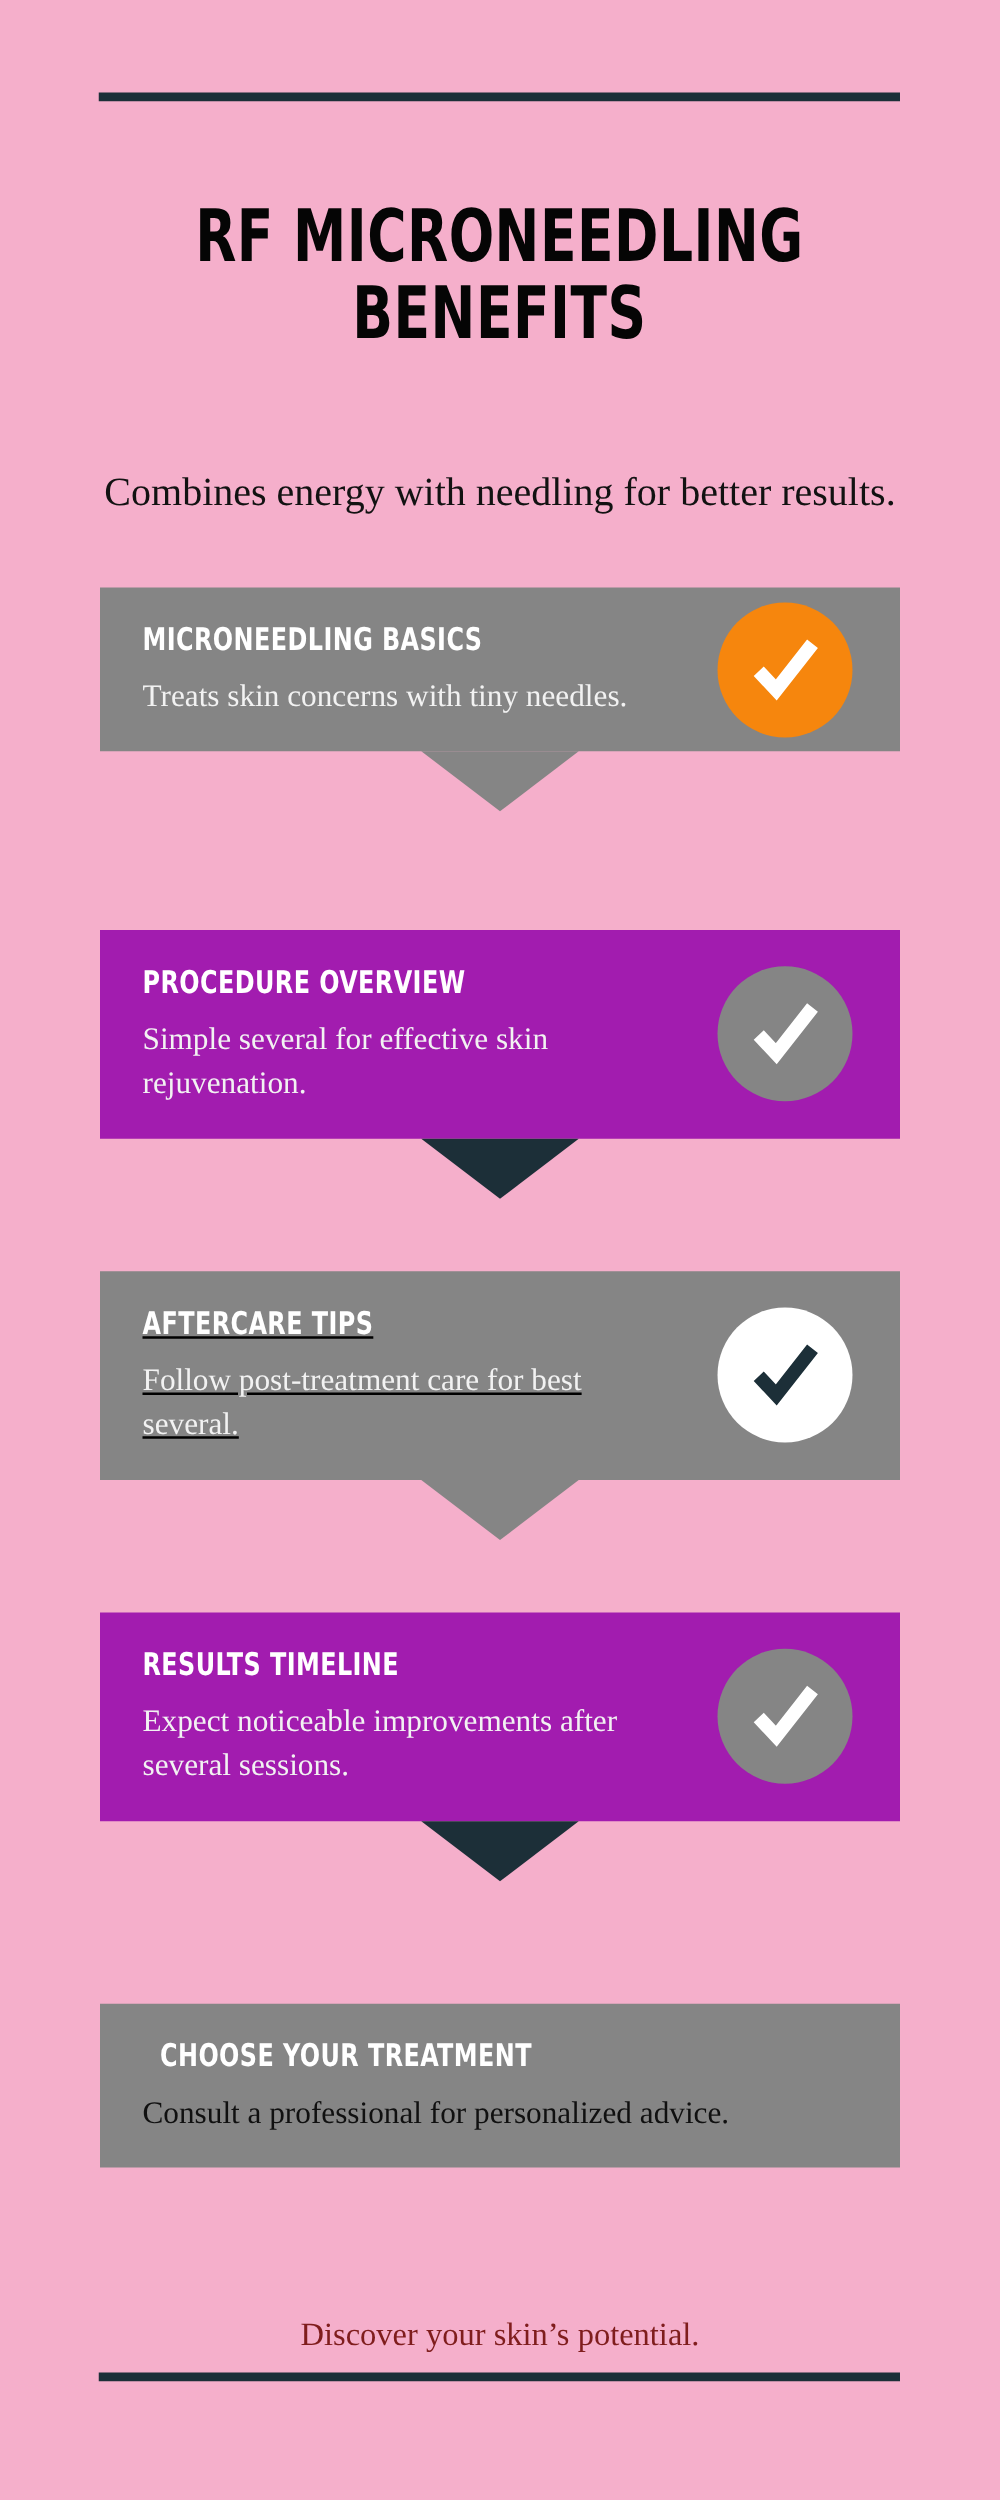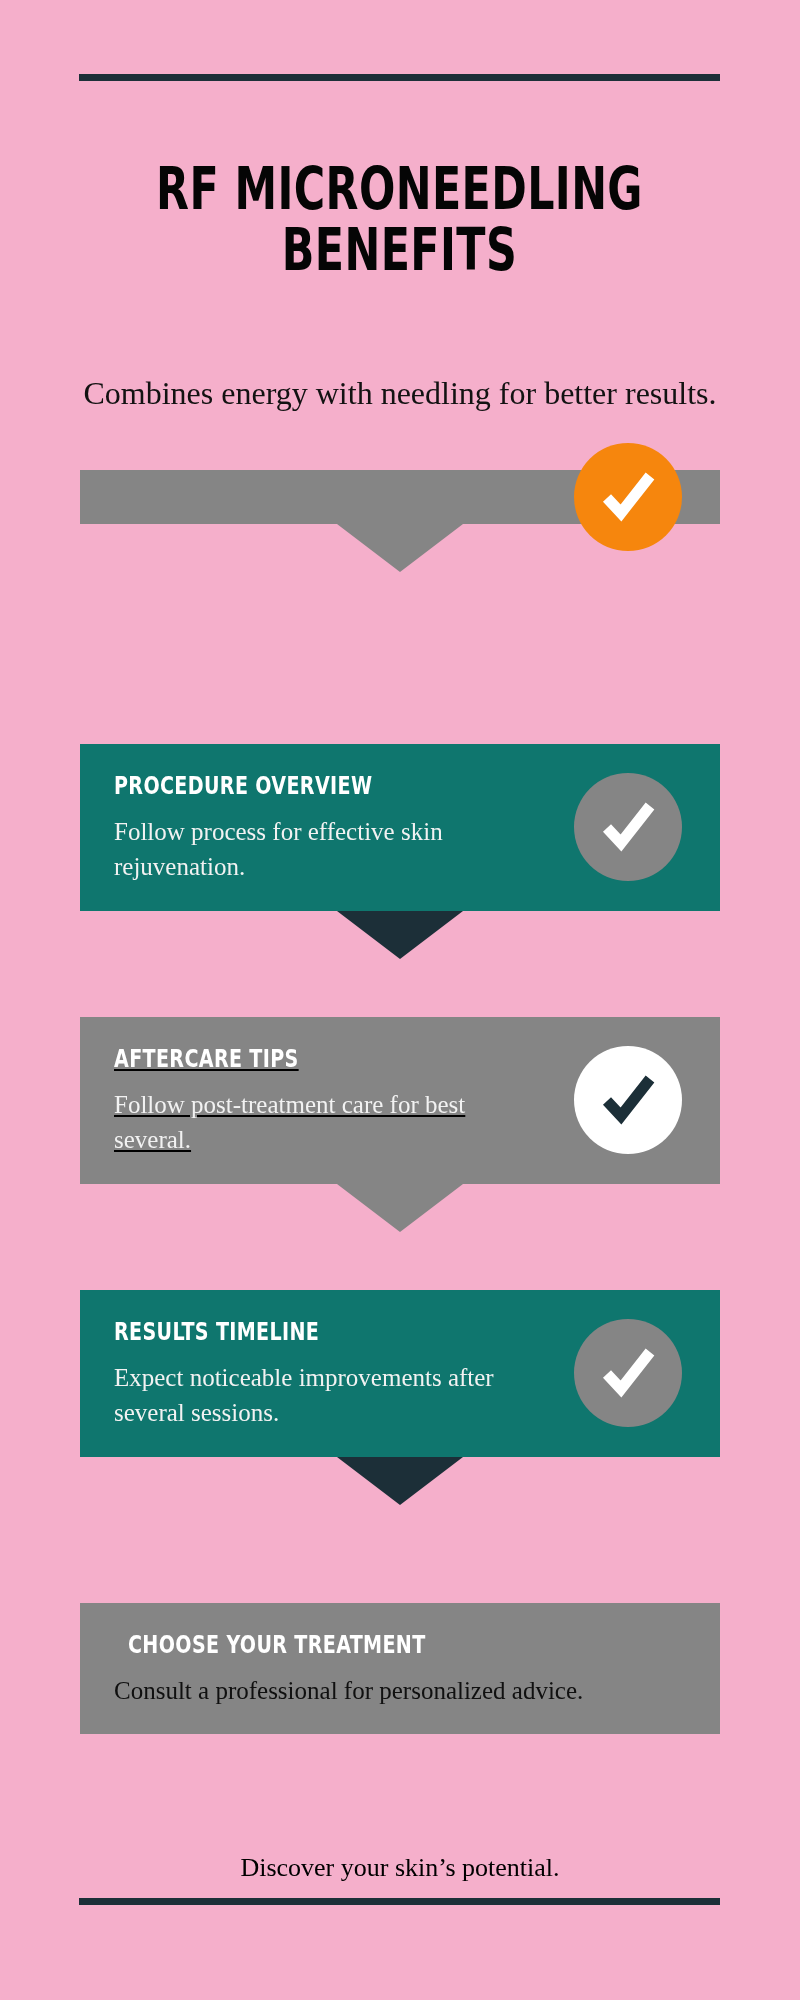--- a/index.html
+++ b/index.html
@@ -66,21 +66,21 @@
 
   
   .card {
     position: absolute;
     left: 80px;
     width: 640px;
     box-sizing: border-box;
     padding: 28px 34px 26px 34px;
   }
   .card.gray  { background: #858585; }
-  .card.navy  { background: #0f766e; }
+  .card.navy  { background: #a21caf; }
 
   .card-tail {
     position: absolute;
     left: 50%;
     transform: translateX(-50%);
     width: 0;
     height: 0;
     border-left: 63px solid transparent;
     border-right: 63px solid transparent;
     top: 100%;
@@ -140,49 +140,53 @@
   
   .footer-note {
     position: absolute;
     left: 70px;
     top: 1825px;
     width: 660px;
     text-align: center;
     font-family: "Liberation Serif", "DejaVu Serif", serif;
     font-size: 26px;
     line-height: 1.3;
-    color: #000000;
+    color: #7f1d1d;
   }
 </style>
 </head>
 <body>
 
 <div class="poster">
 
   <div class="rule rule-top"></div>
 
   <h1 class="title">RF Microneedling Benefits</h1>
 
   <p class="subtitle">Combines energy with needling for better results.</p>
 
   <div class="card gray" style="top:470px;">
+    <div class="card-text">
+      <div class="card-heading">Microneedling Basics</div>
+      <p class="card-body">Treats skin concerns with tiny needles.</p>
+    </div>
     <div class="badge orange">
       <span>
         <svg width="66" height="66" viewBox="0 0 66 66" aria-hidden="true">
           <path d="M12 34 L26 49 L55 12" fill="none" stroke="#ffffff" stroke-width="11" stroke-linecap="butt" stroke-linejoin="miter"></path>
         </svg>
       </span>
     </div>
     <span class="card-tail"></span>
   </div>
 
   <div class="card navy" style="top:744px;">
     <div class="card-text">
       <div class="card-heading">Procedure Overview</div>
-      <p class="card-body">Follow process for effective skin rejuvenation.</p>
+      <p class="card-body">Simple several for effective skin rejuvenation.</p>
     </div>
     <div class="badge gray">
       <span>
         <svg width="66" height="66" viewBox="0 0 66 66" aria-hidden="true">
           <path d="M12 34 L26 49 L55 12" fill="none" stroke="#ffffff" stroke-width="11" stroke-linecap="butt" stroke-linejoin="miter"></path>
         </svg>
       </span>
     </div>
     <span class="card-tail"></span>
   </div>

